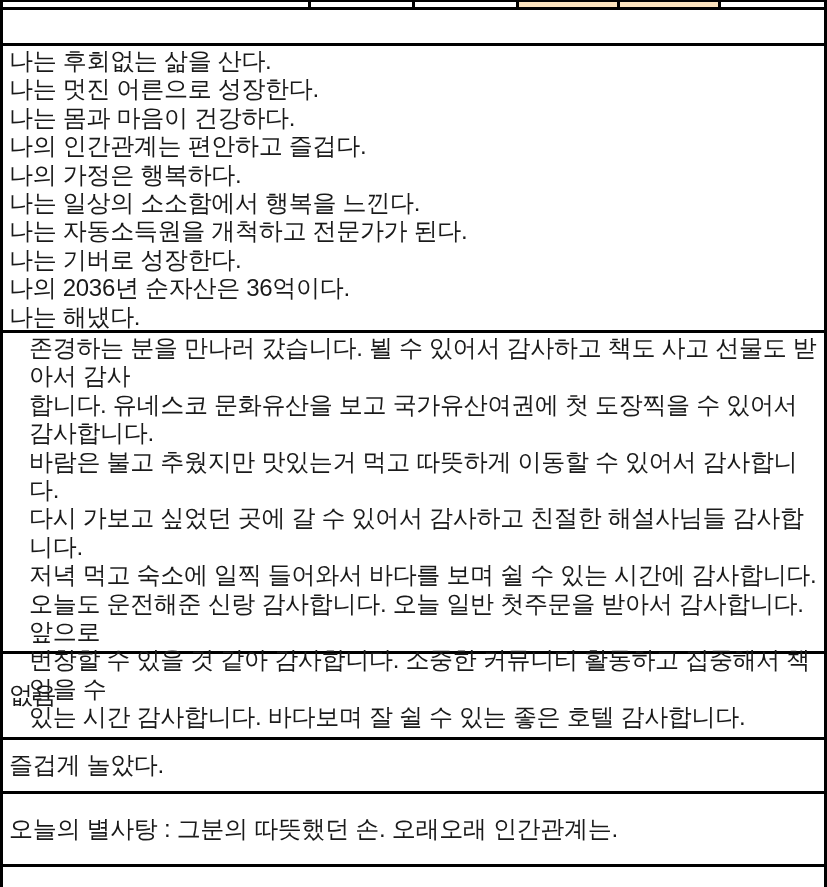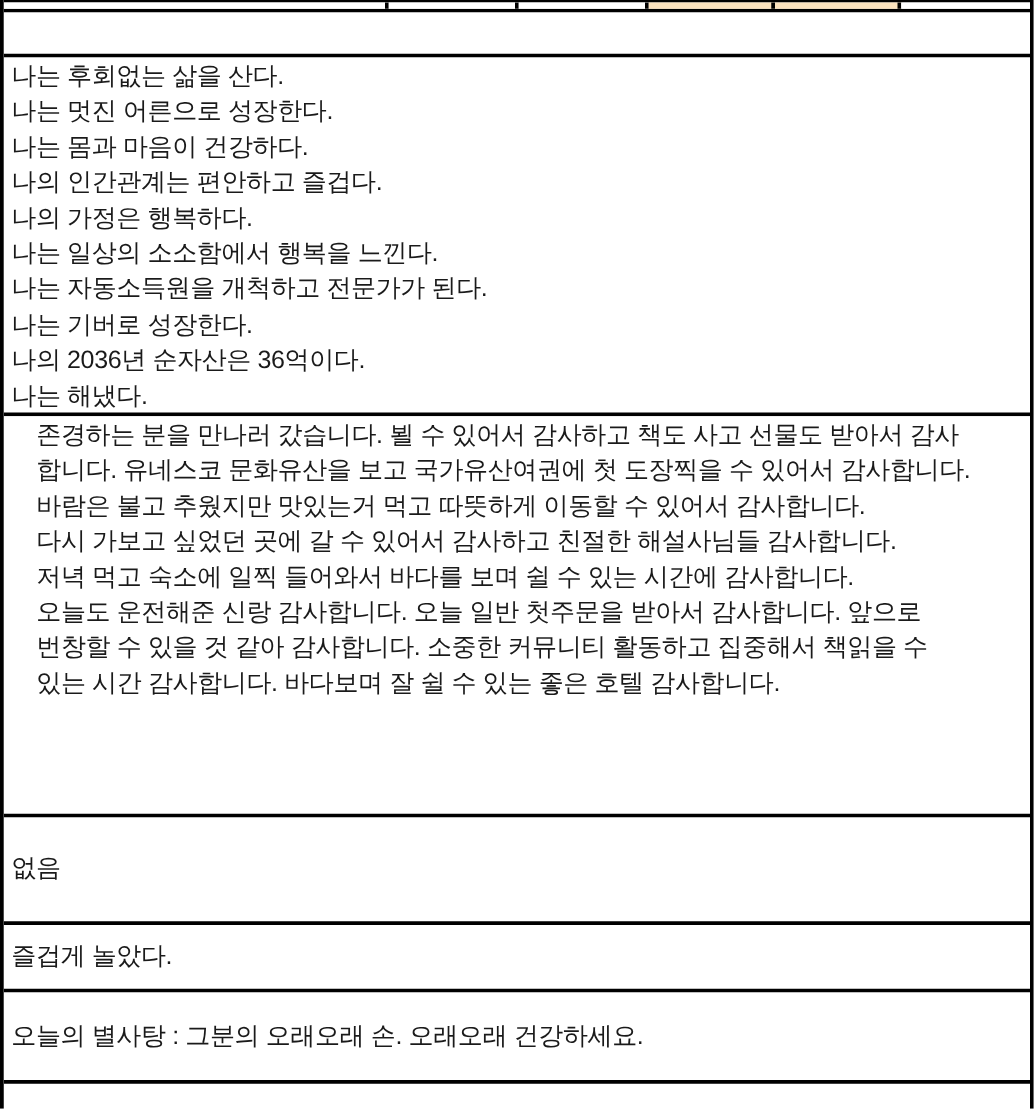--- a/index.html
+++ b/index.html
@@ -26,21 +26,21 @@
   .hc5 { width: 101px; }
   .row { border-bottom: 3px solid #000; background: #fff; }
   .row-empty { height: 36px; }
   .row-affirmations { height: 287px; }
   .row-gratitude { height: 321px; padding-left: 20px; }
   .row-none { height: 86px; }
   .row-play { height: 54px; }
   .row-star { height: 73px; }
   .text-block {
     padding: 1px 4px 0 6px;
-    font-size: 20px;
+    font-size: 24px;
     line-height: 28.4px;
     white-space: pre-line;
     letter-spacing: -0.3px;
   }
   .row-center {
     display: flex;
     align-items: center;
   }
   .row-center .text-block { padding-top: 0; }
 </style>
@@ -90,16 +90,16 @@
 
   <div class="row row-none row-center">
     <div class="text-block">없음</div>
   </div>
 
   <div class="row row-play row-center">
     <div class="text-block">즐겁게 놀았다.</div>
   </div>
 
   <div class="row row-star row-center">
-    <div class="text-block">오늘의 별사탕 : 그분의 오래오래 손. 오래오래 건강하세요.</div>
+    <div class="text-block">오늘의 별사탕 : 그분의 따뜻했던 손. 오래오래 인간관계는.</div>
   </div>
 
 </div>
 
 </body></html>

